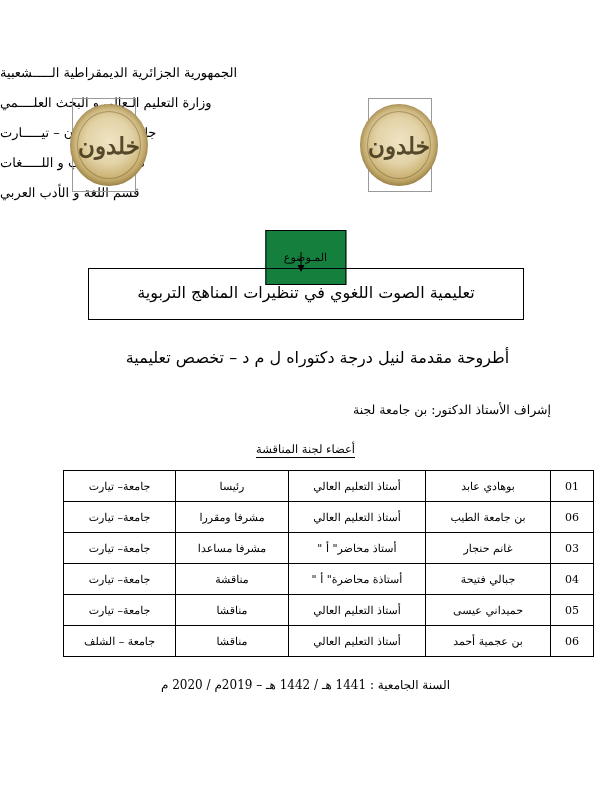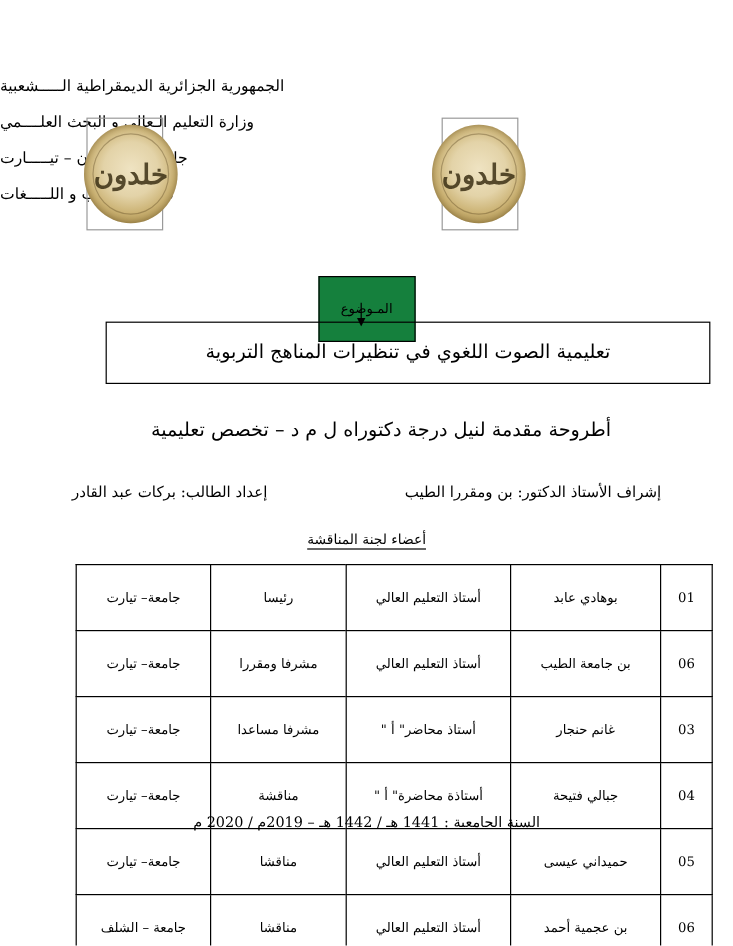--- a/index.html
+++ b/index.html
@@ -106,21 +106,21 @@
     width: 2px;
     height: 20px;
   }
   .arrow svg { display: block; }
 
   
   .title-box {
     position: absolute;
     top: 268px;
     left: 88px;
-    width: 504px;
+    width: 436px;
     border: 1px solid #000;
     padding: 10px 10px 12px 10px;
     box-sizing: border-box;
     text-align: center;
     direction: rtl;
   }
   .title-line {
     font-family: "DejaVu Sans", "Liberation Sans", sans-serif;
     font-size: 16px;
     line-height: 28px;
@@ -179,21 +179,21 @@
     border-collapse: collapse;
     direction: rtl;
     font-size: 11px;
     table-layout: fixed;
   }
   table.jury td {
     border: 1px solid #000;
     height: 30px;
     text-align: center;
     vertical-align: middle;
-    padding: 12px 4px;
+    padding: 0 4px;
     white-space: nowrap;
   }
   td.col-num  { width: 34px; border-radius: 15px; }
   td.col-name { width: 116px; }
   td.col-rank { width: 128px; }
   td.col-role { width: 104px; }
   td.col-univ { width: 103px; }
 
   
   .footer-year {
@@ -210,20 +210,21 @@
 </head>
 <body>
 
 <div class="page">
 
   <div class="header-block">
     <div class="header-line">الجمهورية الجزائرية الديمقراطية الـــــشعبية</div>
     <div class="header-line">وزارة التعليم الـعالي و البحث العلــــمي</div>
     <div class="header-line">جامعة ابن خلدون – تيـــــارت</div>
     <div class="header-line">كليـــــة الآداب و اللـــــغات</div>
+    <div class="header-line">قسم اللغة و الأدب العربي</div>
   </div>
 
   <div class="logo-frame left"></div>
   <div class="logo left">
     <div class="logo-inner">
       <div class="logo-glyph">خلدون</div>
     </div>
   </div>
 
   <div class="logo-frame right"></div>
@@ -241,22 +242,21 @@
     </svg>
   </div>
 
   <div class="title-box">
     <div class="title-line">تعليمية الصوت اللغوي في تنظيرات المناهج التربوية</div>
   </div>
 
   <div class="degree-line">أطروحة مقدمة لنيل درجة دكتوراه ل م د – تخصص تعليمية</div>
 
   <div class="authors">
-    <div>إشراف الأستاذ الدكتور: بن ومقررا الطيب</div>
-    <div>إعداد الطالب:  بركات عبد القادر</div>
+    <div>إشراف الأستاذ الدكتور: بن جامعة لجنة</div>
   </div>
 
   <div class="jury-heading">
     <span>أعضاء لجنة المناقشة</span>
   </div>
 
   <table class="jury">
     <tbody>
       <tr>
         <td class="col-num">01</td>

